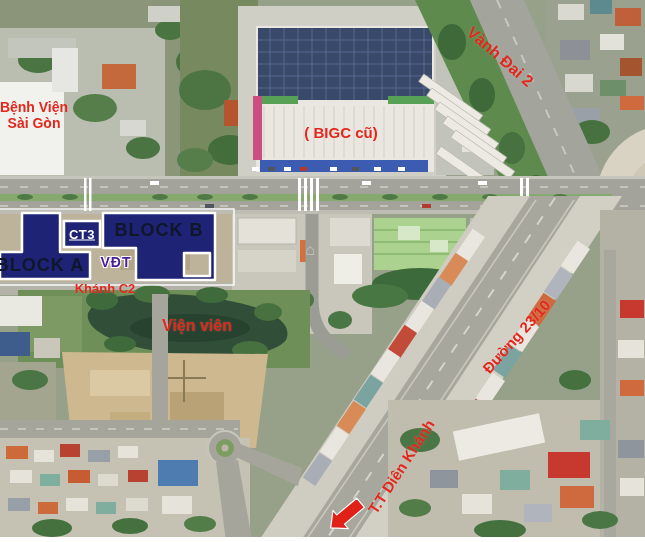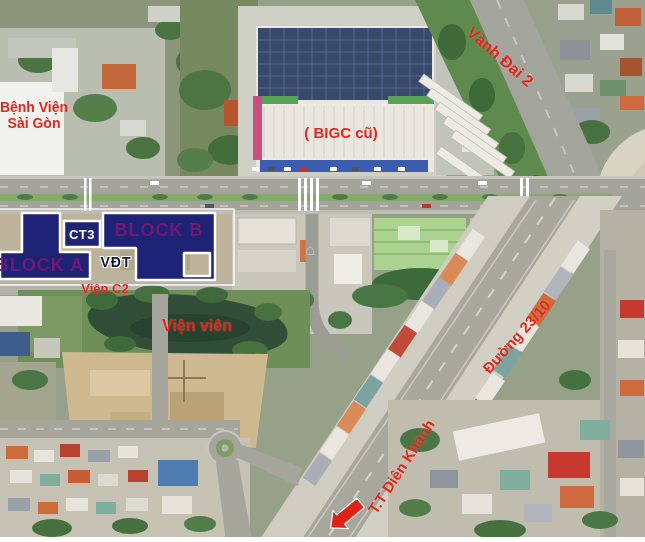--- a/index.html
+++ b/index.html
@@ -9,27 +9,27 @@
     background:#97a189;
   }
   #stage svg{position:absolute;left:0;top:0;display:block;}
   .lbl{
     position:absolute;font-weight:700;color:#e2271c;white-space:nowrap;
     transform:translate(-50%,-50%);line-height:1.12;text-align:center;
     text-shadow:0 0 2px rgba(255,255,255,.25);
   }
   .lbl.rot{transform-origin:center center;}
   .block-lbl{
-    position:absolute;font-weight:700;color:#701a75;white-space:nowrap;
+    position:absolute;font-weight:700;color:#0f172a;white-space:nowrap;
     transform:translate(-50%,-50%);letter-spacing:1px;
     font-family:"Liberation Sans","DejaVu Sans",sans-serif;
   }
   .blk-white{color:#ffffff;letter-spacing:0.5px;}
   .blk-navy{
-    color:#0f172a;
+    color:#4c1d95;
     text-shadow:-1px -1px 0 #fff,1px -1px 0 #fff,-1px 1px 0 #fff,1px 1px 0 #fff,0 1px 0 #fff,0 -1px 0 #fff;
   }
   #watermark{
     position:absolute;left:310px;top:250px;transform:translate(-50%,-50%);
     display:flex;flex-direction:column;align-items:center;
     color:rgba(255,255,255,.5);font-weight:700;opacity:.8;pointer-events:none;
   }
   #watermark .wm-house{font-size:16px;line-height:1;}
   #watermark .wm-text{font-size:17px;letter-spacing:.5px;}
   .bottom-frame{position:absolute;left:0;top:537px;width:645px;height:5px;background:#ffffff;}
@@ -337,25 +337,25 @@
     <div style="font-size:15px;margin-top:10px;">( BIGC cũ)</div>
   </div>
 
   <div class="lbl rot" style="left:500px;top:57px;font-size:16px;transform:translate(-50%,-50%) rotate(41deg);">Vành Đai 2</div>
 
 
   <div class="block-lbl" style="left:40px;top:265px;font-size:18px;">BLOCK A</div>
 
   <div class="block-lbl" style="left:159px;top:230px;font-size:18px;">BLOCK B</div>
 
-  <div class="block-lbl blk-white" style="left:82px;top:234px;font-size:13px;">CT3</div>
+  <div class="block-lbl blk-white" style="left:82px;top:234px;font-size:13px;text-decoration:underline;">CT3</div>
 
   <div class="block-lbl blk-navy" style="left:116px;top:262px;font-size:14px;">VĐT</div>
 
-  <div class="lbl" style="left:105px;top:289px;font-size:13px;">Viện C2</div>
+  <div class="lbl" style="left:105px;top:289px;font-size:13px;">Khánh C2</div>
 
   <div class="lbl" style="left:197px;top:326px;font-size:16px;">Viện viên</div>
 
   <div class="lbl rot" style="left:517px;top:337px;font-size:15px;transform:translate(-50%,-50%) rotate(-48deg);">Đường 23/10</div>
 
   <div class="lbl rot" style="left:402px;top:467px;font-size:15px;transform:translate(-50%,-50%) rotate(-57deg);">T.T Diên Khánh</div>
 
   <div class="bottom-frame"></div>
 </div>
 

